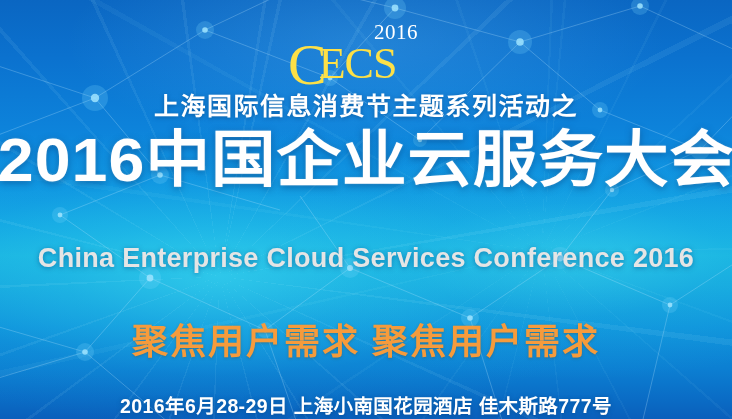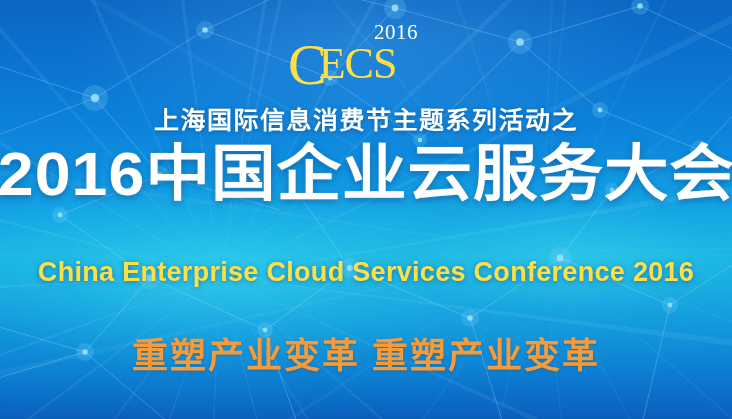--- a/index.html
+++ b/index.html
@@ -194,21 +194,21 @@
     text-shadow:
       0 2px 7px rgba(3, 58, 118, 0.5),
       0 0 2px rgba(255, 255, 255, 0.3);
   }
 
   
   #subtitle-en {
     margin-top: 10px;
     font-size: 27px;
     font-weight: 700;
-    color: #fde047;
+    color: #e5e5e5;
     letter-spacing: 0.3px;
     white-space: nowrap;
     text-shadow: 0 1px 5px rgba(4, 62, 125, 0.5);
   }
 
   
   #slogan {
     margin-top: 38px;
     font-size: 36px;
     font-weight: 700;
@@ -331,17 +331,18 @@
       <div id="logo-year">2016</div>
       <div id="logo-mark"><span class="big-c">C</span><span>ECS</span></div>
     </div>
 
     <div id="eyebrow">上海国际信息消费节主题系列活动之</div>
 
     <h1 id="headline">2016中国企业云服务大会</h1>
 
     <div id="subtitle-en">China Enterprise Cloud Services Conference 2016</div>
 
-    <div id="slogan">重塑产业变革 重塑产业变革</div>
-
+    <div id="slogan">聚焦用户需求 聚焦用户需求</div>
+
+    <div id="dateline">2016年6月28-29日 上海小南国花园酒店 佳木斯路777号</div>
 
   </div>
 </div>
 
 </body></html>

